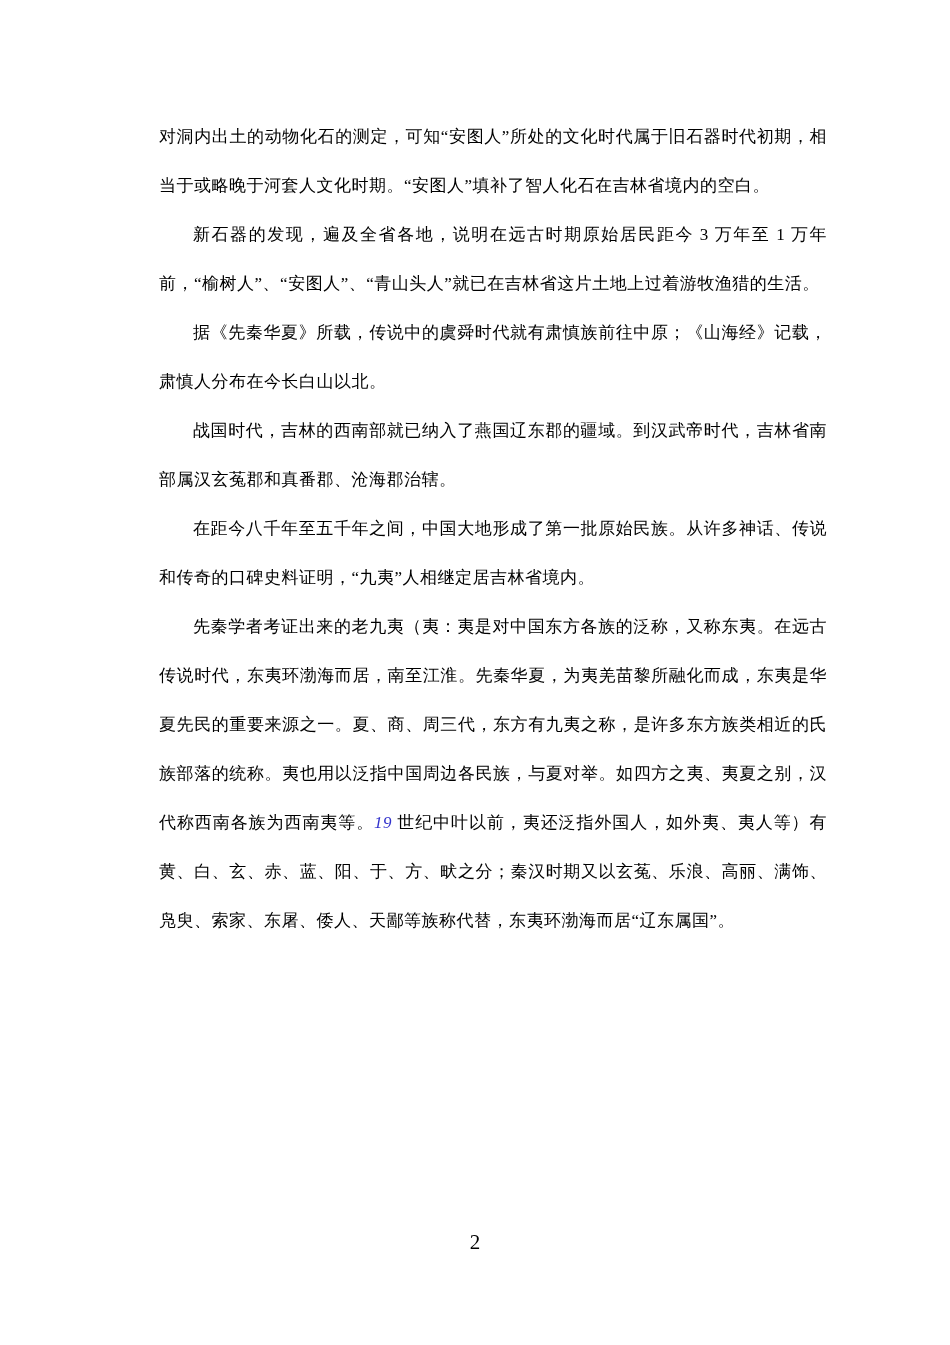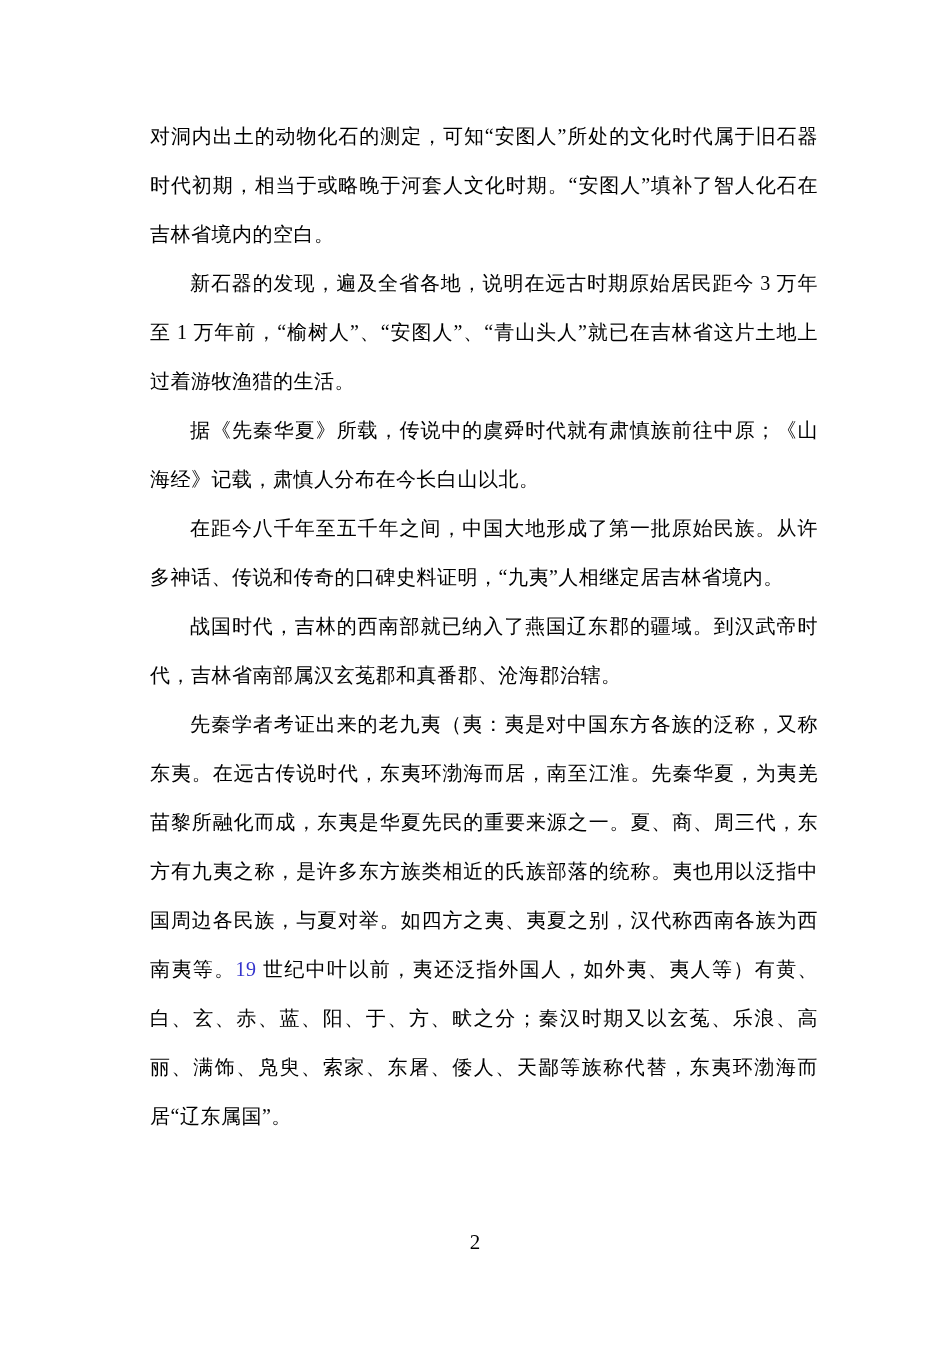--- a/index.html
+++ b/index.html
@@ -9,48 +9,48 @@
     position: relative;
     width: 950px;
     height: 1345px;
     background: #ffffff;
     color: #000000;
     font-family: "Liberation Serif", "DejaVu Serif", serif;
     overflow: hidden;
   }
   .text-block {
     position: absolute;
-    left: 150px;
+    left: 159px;
     top: 112px;
     width: 668px;
-    font-size: 20px;
+    font-size: 17px;
     line-height: 49px;
     text-align: justify;
     letter-spacing: 0.5px;
   }
   .para { text-indent: 2em; margin: 0; }
   .para.no-indent { text-indent: 0; }
-  .accent { color: var(--accent, #3333cc); }
+  .accent { color: var(--accent, #3333cc); font-style: italic; }
   .page-number {
     position: absolute;
     left: 0;
     right: 0;
     top: 1228px;
     text-align: center;
     font-size: 21px;
     line-height: 28px;
   }
 </style>
 </head>
 <body>
 
 <div class="page">
   <div class="text-block">
     <p class="para no-indent">对洞内出土的动物化石的测定，可知“安图人”所处的文化时代属于旧石器时代初期，相当于或略晚于河套人文化时期。“安图人”填补了智人化石在吉林省境内的空白。</p>
     <p class="para">新石器的发现，遍及全省各地，说明在远古时期原始居民距今 3 万年至 1 万年前，“榆树人”、“安图人”、“青山头人”就已在吉林省这片土地上过着游牧渔猎的生活。</p>
     <p class="para">据《先秦华夏》所载，传说中的虞舜时代就有肃慎族前往中原；《山海经》记载，肃慎人分布在今长白山以北。</p>
+    <p class="para">战国时代，吉林的西南部就已纳入了燕国辽东郡的疆域。到汉武帝时代，吉林省南部属汉玄菟郡和真番郡、沧海郡治辖。</p>
     <p class="para">在距今八千年至五千年之间，中国大地形成了第一批原始民族。从许多神话、传说和传奇的口碑史料证明，“九夷”人相继定居吉林省境内。</p>
-    <p class="para">战国时代，吉林的西南部就已纳入了燕国辽东郡的疆域。到汉武帝时代，吉林省南部属汉玄菟郡和真番郡、沧海郡治辖。</p>
     <p class="para"><span>先秦学者考证出来的老九夷（夷：夷是对中国东方各族的泛称，又称东夷。在远古传说时代，东夷环渤海而居，南至江淮。先秦华夏，为夷羌苗黎所融化而成，东夷是华夏先民的重要来源之一。夏、商、周三代，东方有九夷之称，是许多东方族类相近的氏族部落的统称。夷也用以泛指中国周边各民族，与夏对举。如四方之夷、夷夏之别，汉代称西南各族为西南夷等。</span><span class="accent">19</span><span> 世纪中叶以前，夷还泛指外国人，如外夷、夷人等）有黄、白、玄、赤、蓝、阳、于、方、畎之分；秦汉时期又以玄菟、乐浪、高丽、满饰、凫臾、索家、东屠、倭人、天鄙等族称代替，东夷环渤海而居“辽东属国”。</span></p>
   </div>
 
   <div class="page-number">2</div>
 </div>
 
 </body></html>

